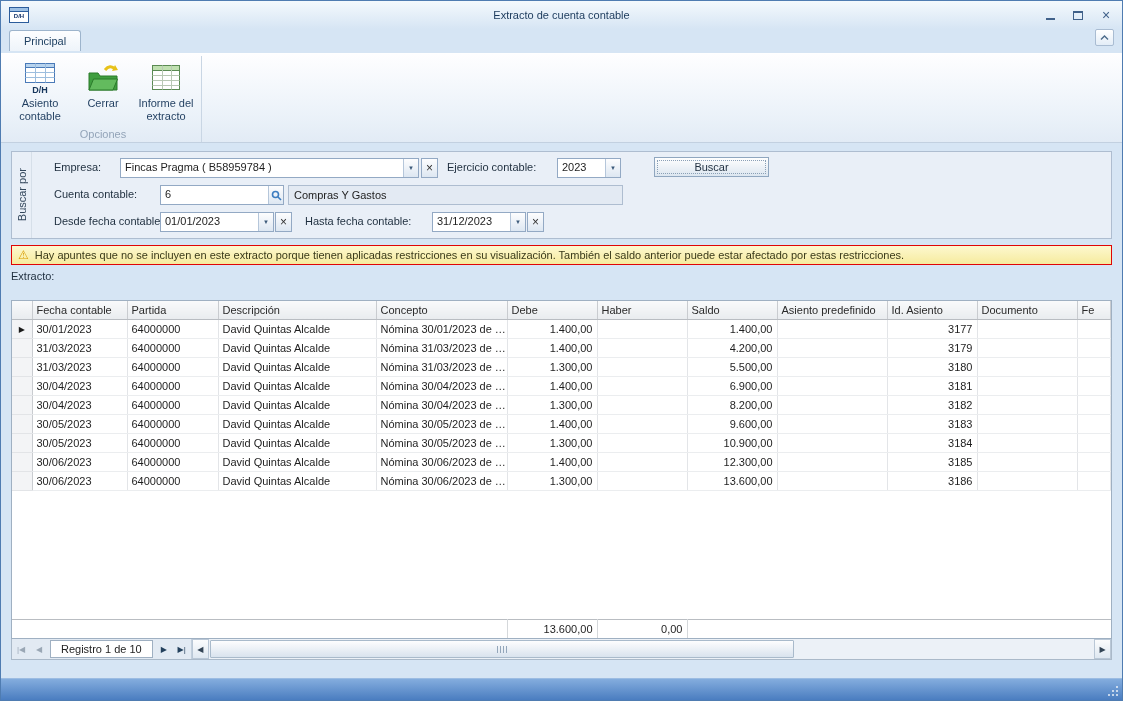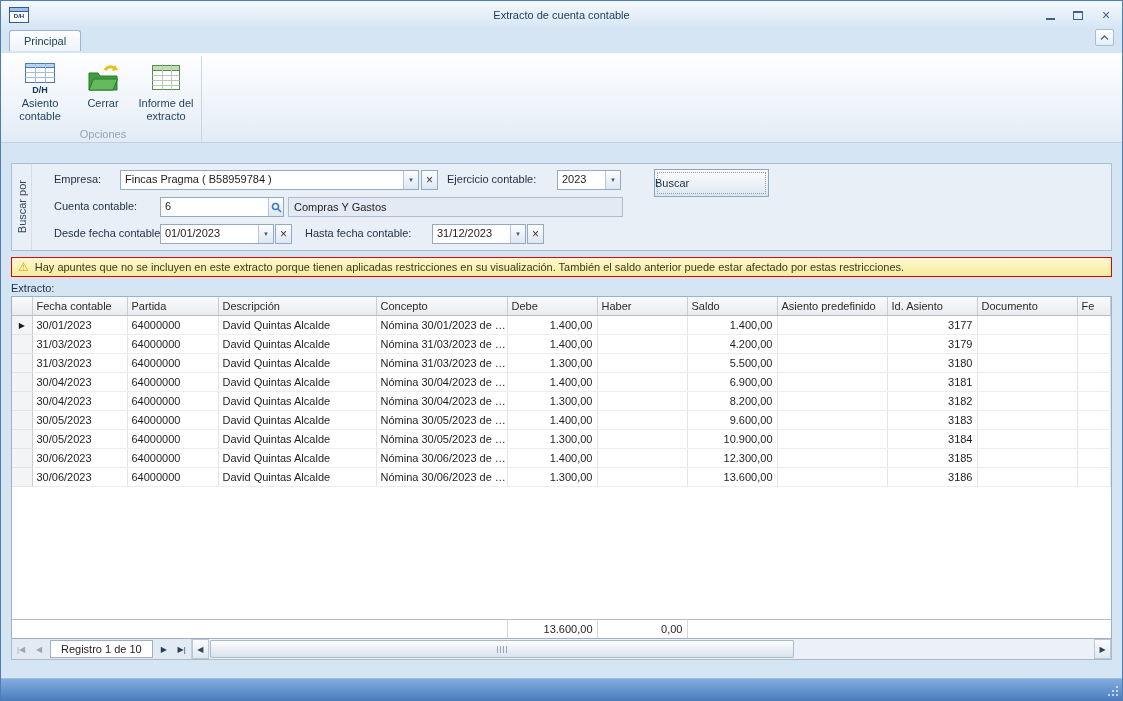--- a/index.html
+++ b/index.html
@@ -38,47 +38,47 @@
   .group-buttons { display:flex; gap:5px; flex:1; align-items:flex-start; }
   .rb-btn { width:58px; display:flex; flex-direction:column; align-items:center; gap:2px; padding:3px 1px;
             border-radius:3px; color:#1f3d5f; text-align:center; line-height:1.2; }
   .icon-wrap { height:34px; display:flex; align-items:center; justify-content:center; }
   .group-label { text-align:center; color:#93a4b8; padding:2px 0 4px; }
 
   
   .content { flex:1; min-height:0; display:flex; flex-direction:column; padding:8px 10px 0; }
 
   
-  .search-panel { flex:0 0 auto; height:88px; border:1px solid #aebdd0; background:#e9eff7; display:flex;margin-top:12px; }
+  .search-panel { flex:0 0 auto; height:88px; border:1px solid #aebdd0; background:#e9eff7; display:flex; }
   .panel-side { width:20px; border-right:1px solid #d6dfe9; display:flex; align-items:center; justify-content:center; }
   .panel-side span { writing-mode:vertical-rl; transform:rotate(180deg); color:#33475c; white-space:nowrap; }
   .panel-fields { position:relative; flex:1; }
   .fld-label { position:absolute; color:#1e2e3e; white-space:nowrap; }
   .combo { position:absolute; height:20px; background:#fff; border:1px solid #93a9c4; display:flex; align-items:stretch; }
   .combo .val { flex:1; padding:2px 4px 0; overflow:hidden; white-space:nowrap; }
   .dd { width:15px; border-left:1px solid #b5c6da; background:linear-gradient(#fdfdfe,#dde7f2);
         display:flex; align-items:center; justify-content:center; font-size:6px; color:#3c5a7a; }
   .btn-clear { position:absolute; width:17px; height:20px; border:1px solid #93a9c4;
                background:linear-gradient(#fdfdfe,#dde7f2); display:flex; align-items:center;
                justify-content:center; font-size:12px; color:#333; }
   .readonly-box { position:absolute; height:20px; border:1px solid #aebdd0; background:#e3eaf3;
                   display:flex; align-items:center; padding:0 5px; overflow:hidden; white-space:nowrap; }
-  .buscar-btn { position:absolute; width:115px; height:28px; border:1px solid #8fa6bf;
+  .buscar-btn { position:absolute; width:115px; height:20px; border:1px solid #8fa6bf;
                 background:linear-gradient(#fefefe,#dce6f0); display:flex; align-items:center;
-                color:#1e2e3e; position:absolute; }
+                justify-content:center; color:#1e2e3e; position:absolute; }
   .buscar-btn::after { content:""; position:absolute; inset:2px; border:1px dotted #8aa0b6; pointer-events:none; }
 
   
   .warning { flex:0 0 auto; margin-top:6px; height:20px; border:1px solid #e00505;
              background:linear-gradient(#fdf8cf,#f6eb9e); display:flex; align-items:center;
              gap:6px; padding:0 6px; overflow:hidden; }
   .warning .tri { color:#d89c00; font-size:12px; line-height:1; }
   .warn-text { white-space:nowrap; color:#3a3a1a; }
 
-  .extracto-label { flex:0 0 auto; margin:5px 0 2px; color:#1e2e3e; }
+  .extracto-label { flex:0 0 auto; margin:5px 0 18px; color:#1e2e3e; }
 
   
   .grid-wrap { flex:1; min-height:0; border:1px solid #9fb0c2; background:#fff;
                display:flex; flex-direction:column; overflow:hidden; }
   .grid-table { border-collapse:collapse; table-layout:fixed; width:100%; font-size:11px;padding-left:39px; }
   .grid-table th { background:linear-gradient(#f9fafb,#e9ecef); border-right:1px solid #c9ccd0;
                    border-bottom:1px solid #b9bdc2; padding:3px 4px; font-weight:normal; text-align:left;
                    height:15px; overflow:hidden; white-space:nowrap; color:#2a2a2a; }
   .grid-table td { border-right:1px solid #e3e5e8; border-bottom:1px solid #ebedef; padding:3px 4px;
                    height:15px; white-space:nowrap; overflow:hidden; }

